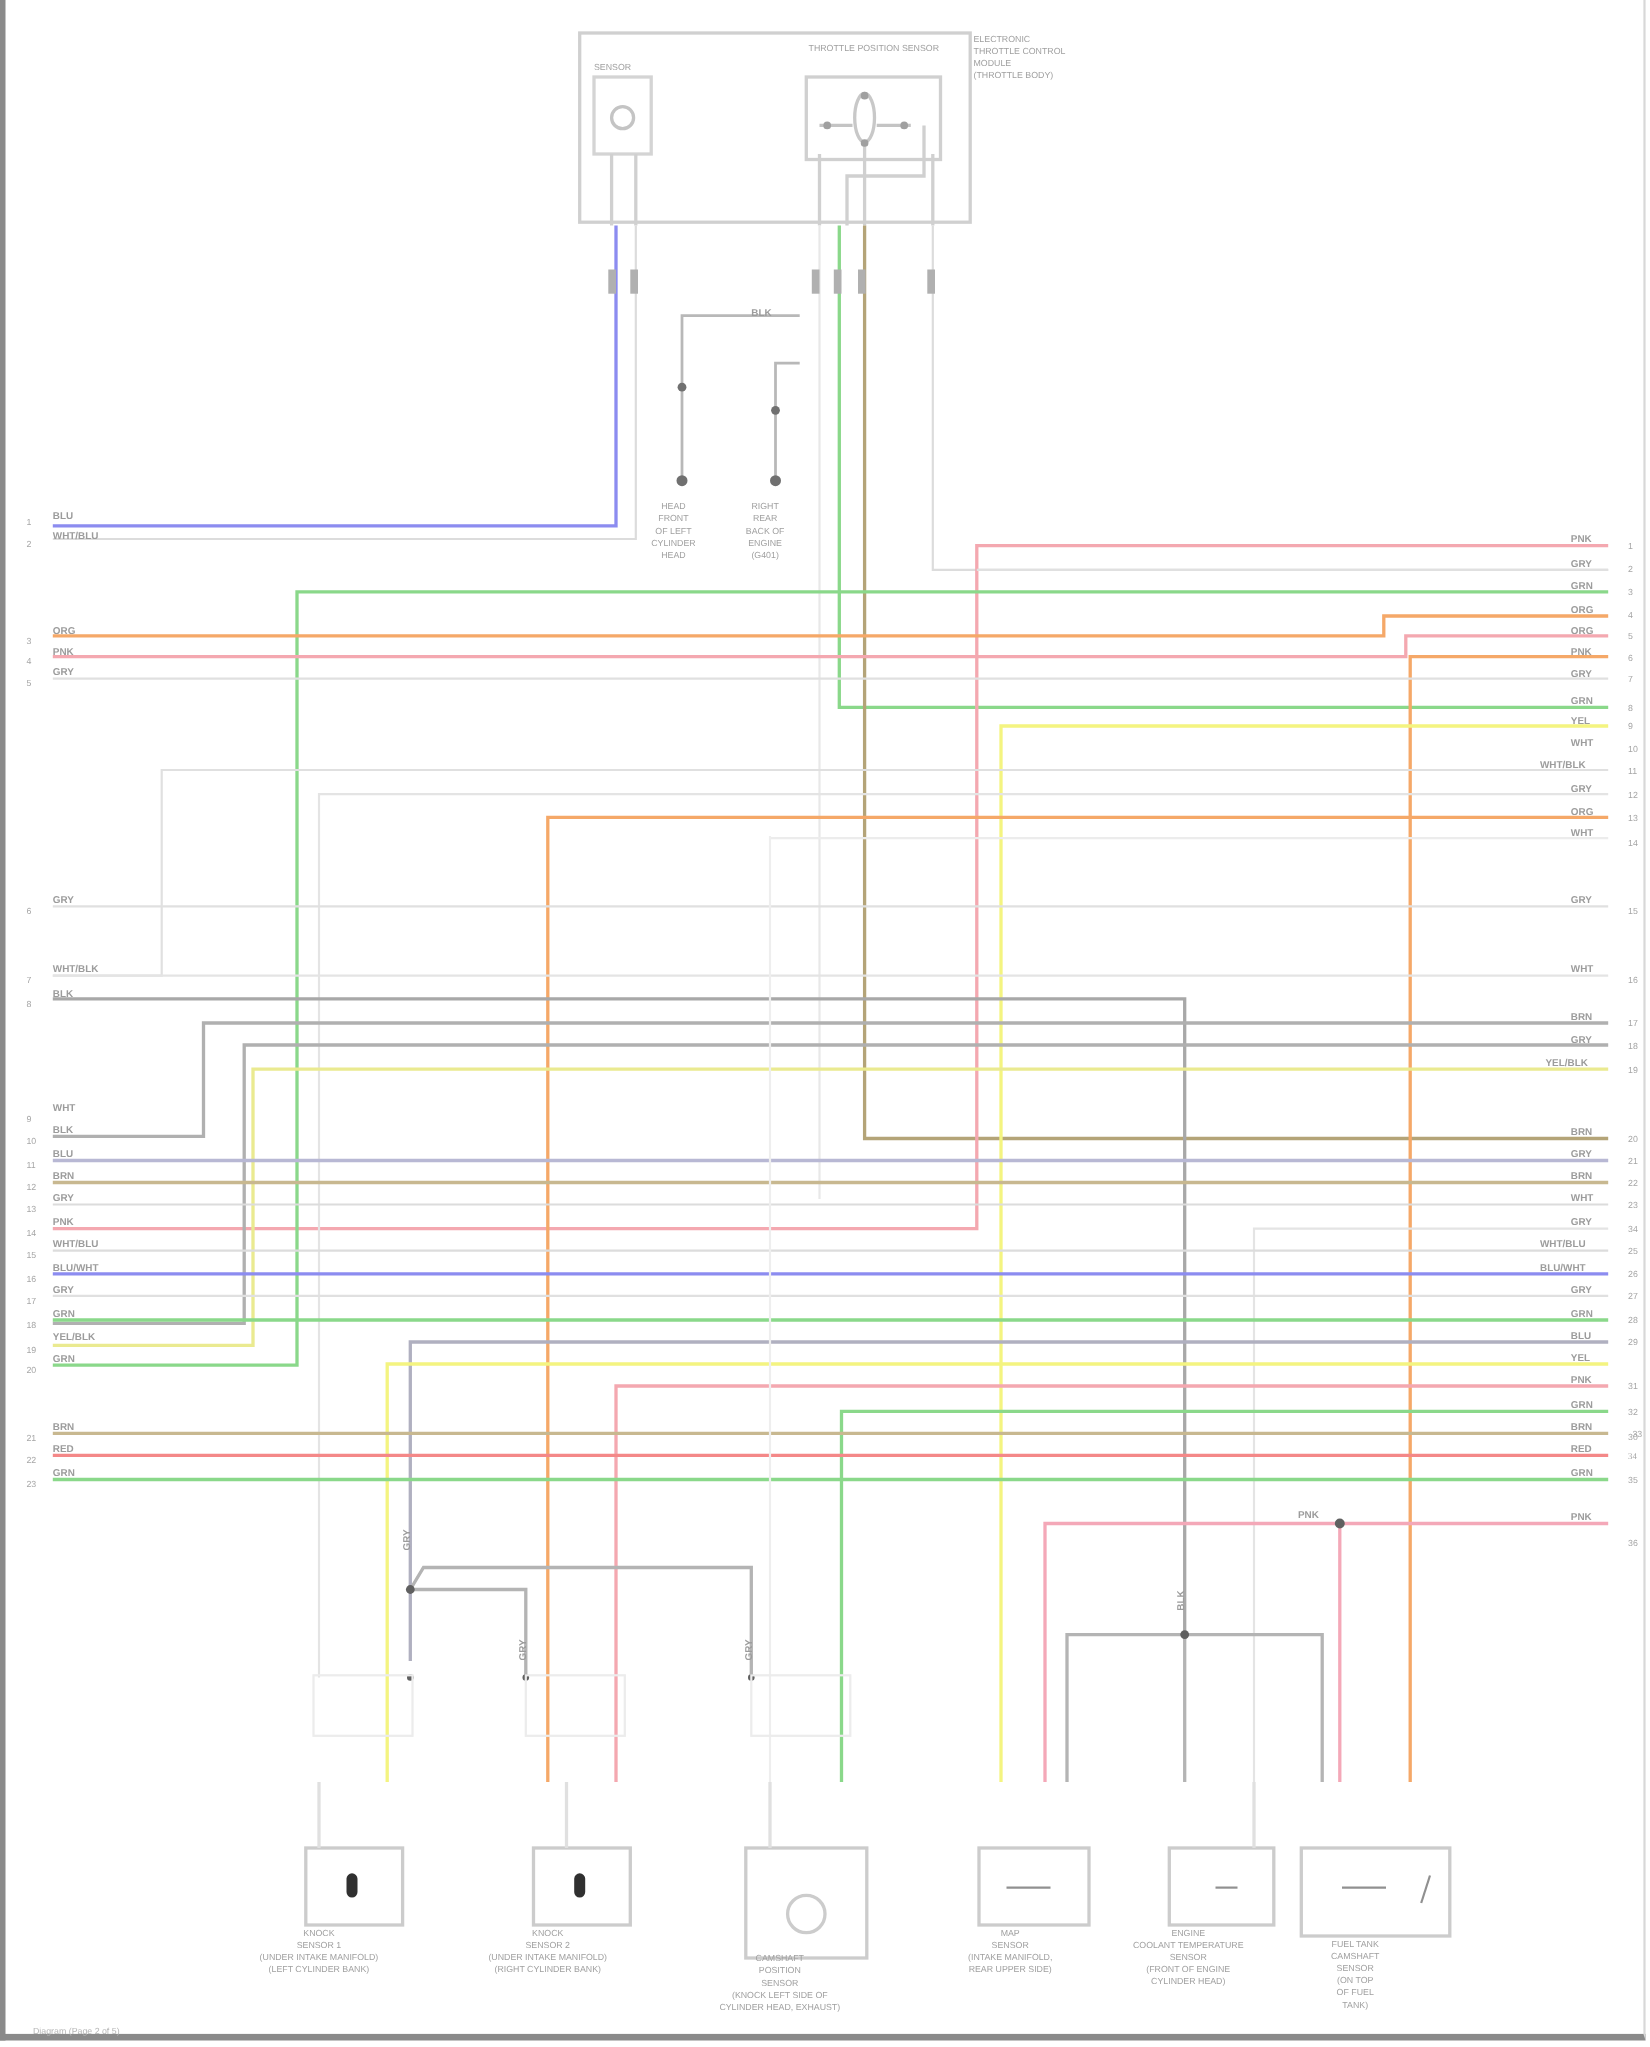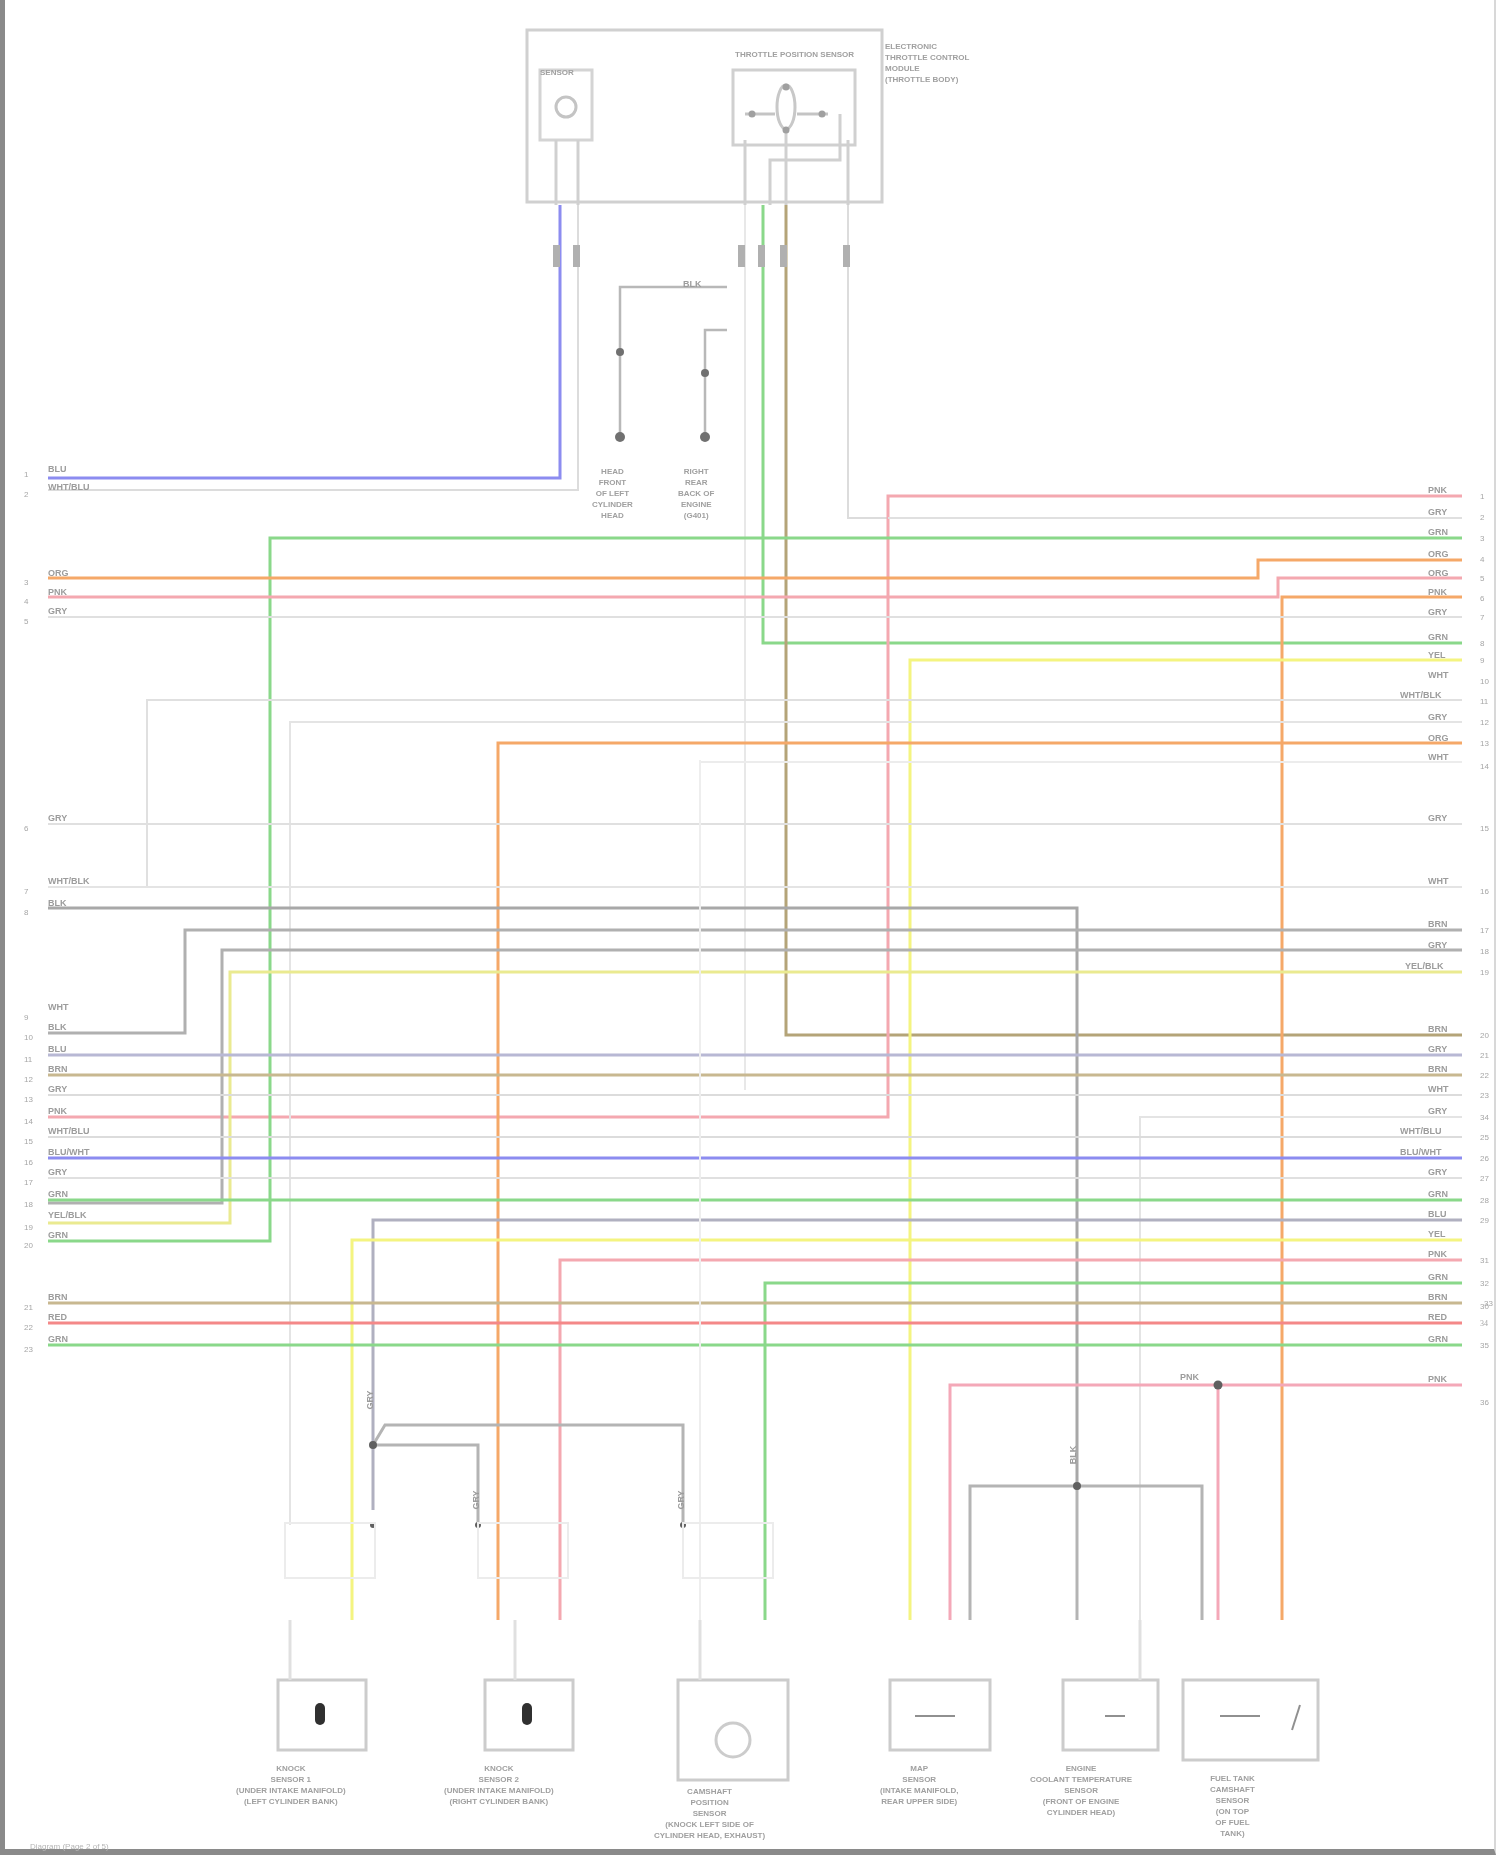--- a/index.html
+++ b/index.html
@@ -1,21 +1,21 @@
 <!DOCTYPE html>
 <html><head>
 <meta charset="utf-8">
 <style>
   html,body{margin:0;padding:0;background:#ffffff;}
   body{width:1500px;height:1861px;position:relative;overflow:hidden;font-family:"Liberation Sans",sans-serif;color:#9a9a9a;}
   .frame{position:absolute;left:0;top:0;width:1496px;height:1855px;border-left:5px solid #8a8a8a;border-bottom:6px solid #8a8a8a;border-right:2px solid #d8d8d8;box-sizing:border-box;}
   svg.wires{position:absolute;left:0;top:0;}
   .lbl{position:absolute;font-size:9px;color:#9c9c9c;white-space:nowrap;line-height:10px;font-weight:bold;}
   .pin{position:absolute;font-size:8px;color:#a6a6a6;white-space:nowrap;}
-  .comp-label{position:absolute;font-size:8px;line-height:11px;text-align:center;color:#a0a0a0;font-weight:bold;white-space:nowrap;margin-top:11px;}
+  .comp-label{position:absolute;font-size:8px;line-height:11px;text-align:center;color:#a0a0a0;font-weight:normal;white-space:nowrap;}
   .footer{position:absolute;left:30px;top:1842px;font-size:8px;color:#b5b5b5;}
 </style>
 </head>
 <body>
 
 <div class="frame"></div>
 
 <svg class="wires" width="1500" height="1861" xmlns="http://www.w3.org/2000/svg">
 
   <g fill="none" stroke="#d0d0d0" stroke-width="3">

